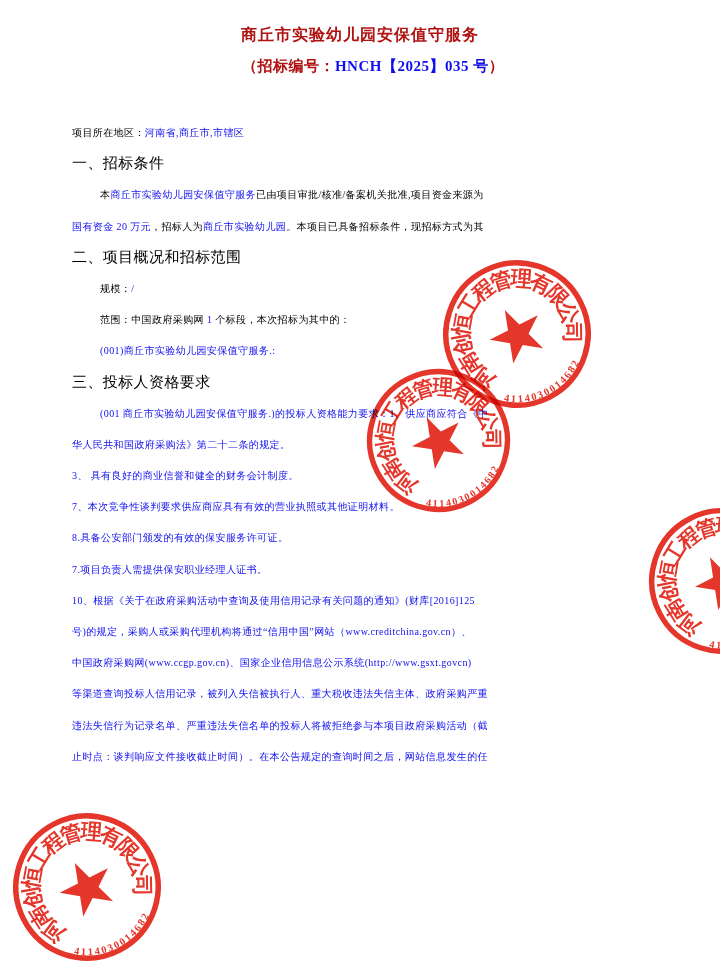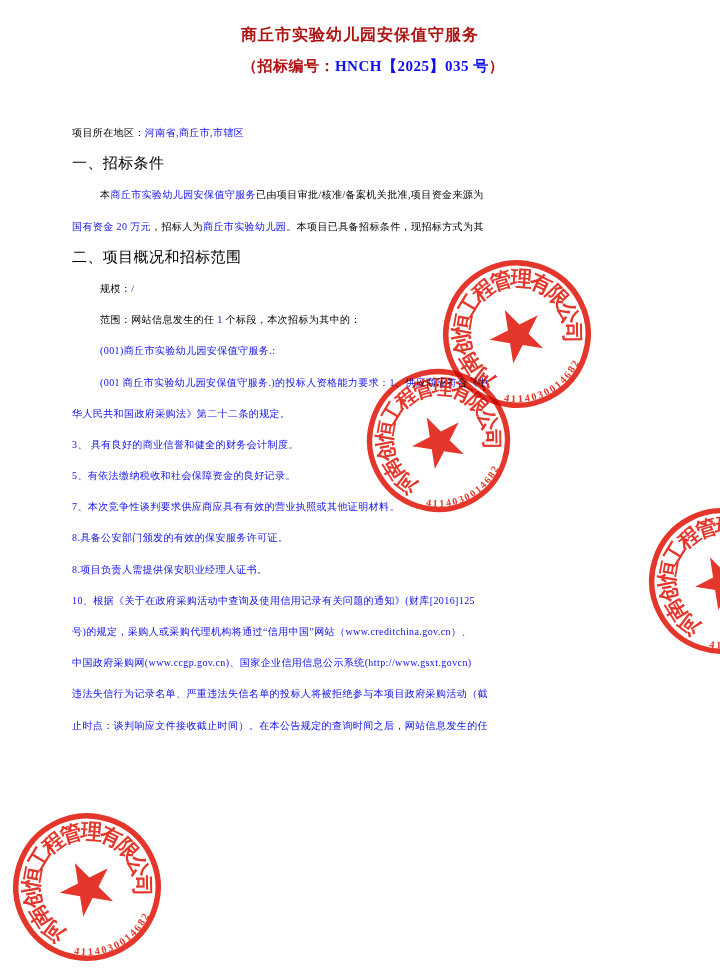--- a/index.html
+++ b/index.html
@@ -50,32 +50,33 @@
     <div class="subtitle"><span class="c-r">（招标编号：</span><span class="c-b">HNCH【2025】035 号</span><span class="c-r">）</span></div>
   </div>
 
   <div class="doc">
       <div class="line ind0"><span class="c-k">项目所在地区：</span><span class="c-b">河南省,商丘市,市辖区</span></div>
       <div class="line heading ind0"><span class="c-k">一、招标条件</span></div>
       <div class="line ind1"><span class="c-k">本</span><span class="c-b">商丘市实验幼儿园安保值守服务</span><span class="c-k">已由项目审批/核准/备案机关批准,项目资金来源为</span></div>
       <div class="line ind0"><span class="c-b">国有资金 20 万元</span><span class="c-k">，招标人为</span><span class="c-b">商丘市实验幼儿园</span><span class="c-k">。本项目已具备招标条件，现招标方式为其</span></div>
       <div class="line heading ind0"><span class="c-k">二、项目概况和招标范围</span></div>
       <div class="line ind1"><span class="c-k">规模：</span><span class="c-b">/</span></div>
-      <div class="line ind1"><span class="c-k">范围：网站信息发生的任 </span><span class="c-b">1</span><span class="c-k"> 个标段，本次招标为其中的：</span></div>
+      <div class="line ind1"><span class="c-k">范围：中国政府采购网 </span><span class="c-b">1</span><span class="c-k"> 个标段，本次招标为其中的：</span></div>
       <div class="line ind1"><span class="c-b">(001)商丘市实验幼儿园安保值守服务.:</span></div>
+      <div class="line heading ind0"><span class="c-k">三、投标人资格要求</span></div>
       <div class="line ind1"><span class="c-b">(001 商丘市实验幼儿园安保值守服务.)的投标人资格能力要求：1、供应商应符合《中</span></div>
       <div class="line ind0"><span class="c-b">华人民共和国政府采购法》第二十二条的规定。</span></div>
       <div class="line ind0"><span class="c-b">3、 具有良好的商业信誉和健全的财务会计制度。</span></div>
-      <div class="line ind0"><span class="c-b">5、有依法缴纳税收和社会保障资金的良好记录。</span></div>
       <div class="line ind0"><span class="c-b">7、本次竞争性谈判要求供应商应具有有效的营业执照或其他证明材料。</span></div>
       <div class="line ind0"><span class="c-b">8.具备公安部门颁发的有效的保安服务许可证。</span></div>
-      <div class="line ind0"><span class="c-b">8.项目负责人需提供保安职业经理人证书。</span></div>
+      <div class="line ind0"><span class="c-b">7.项目负责人需提供保安职业经理人证书。</span></div>
       <div class="line ind0"><span class="c-b">10、根据《关于在政府采购活动中查询及使用信用记录有关问题的通知》(财库[2016]125</span></div>
       <div class="line ind0"><span class="c-b">号)的规定，采购人或采购代理机构将通过“信用中国”网站（www.creditchina.gov.cn）、</span></div>
       <div class="line ind0"><span class="c-b">中国政府采购网(www.ccgp.gov.cn)、国家企业信用信息公示系统(http://www.gsxt.govcn)</span></div>
+      <div class="line ind0"><span class="c-b">等渠道查询投标人信用记录，被列入失信被执行人、重大税收违法失信主体、政府采购严重</span></div>
       <div class="line ind0"><span class="c-b">违法失信行为记录名单、严重违法失信名单的投标人将被拒绝参与本项目政府采购活动（截</span></div>
       <div class="line ind0"><span class="c-b">止时点：谈判响应文件接收截止时间）。在本公告规定的查询时间之后，网站信息发生的任</span></div>
     </div>
 
   <div class="stamp s1">
       <svg viewBox="0 0 200 200">
         <circle cx="100" cy="100" r="90" fill="none" stroke="#e2261a" stroke-width="7"></circle>
         <path d="M100.0 66.0L108.1 90.8L134.2 90.9L113.1 106.3L121.2 131.1L100.0 115.8L78.8 131.1L86.9 106.3L65.8 90.9L91.9 90.8Z" fill="#e2261a"></path>
         <text x="37.1" y="130.7" transform="rotate(-116.0 37.1 130.7)" text-anchor="middle" dominant-baseline="central" fill="#e2261a" font-size="27" class="stamp-char">河</text>
         <text x="30.3" y="106.0" transform="rotate(-94.9 30.3 106.0)" text-anchor="middle" dominant-baseline="central" fill="#e2261a" font-size="27" class="stamp-char">南</text>

